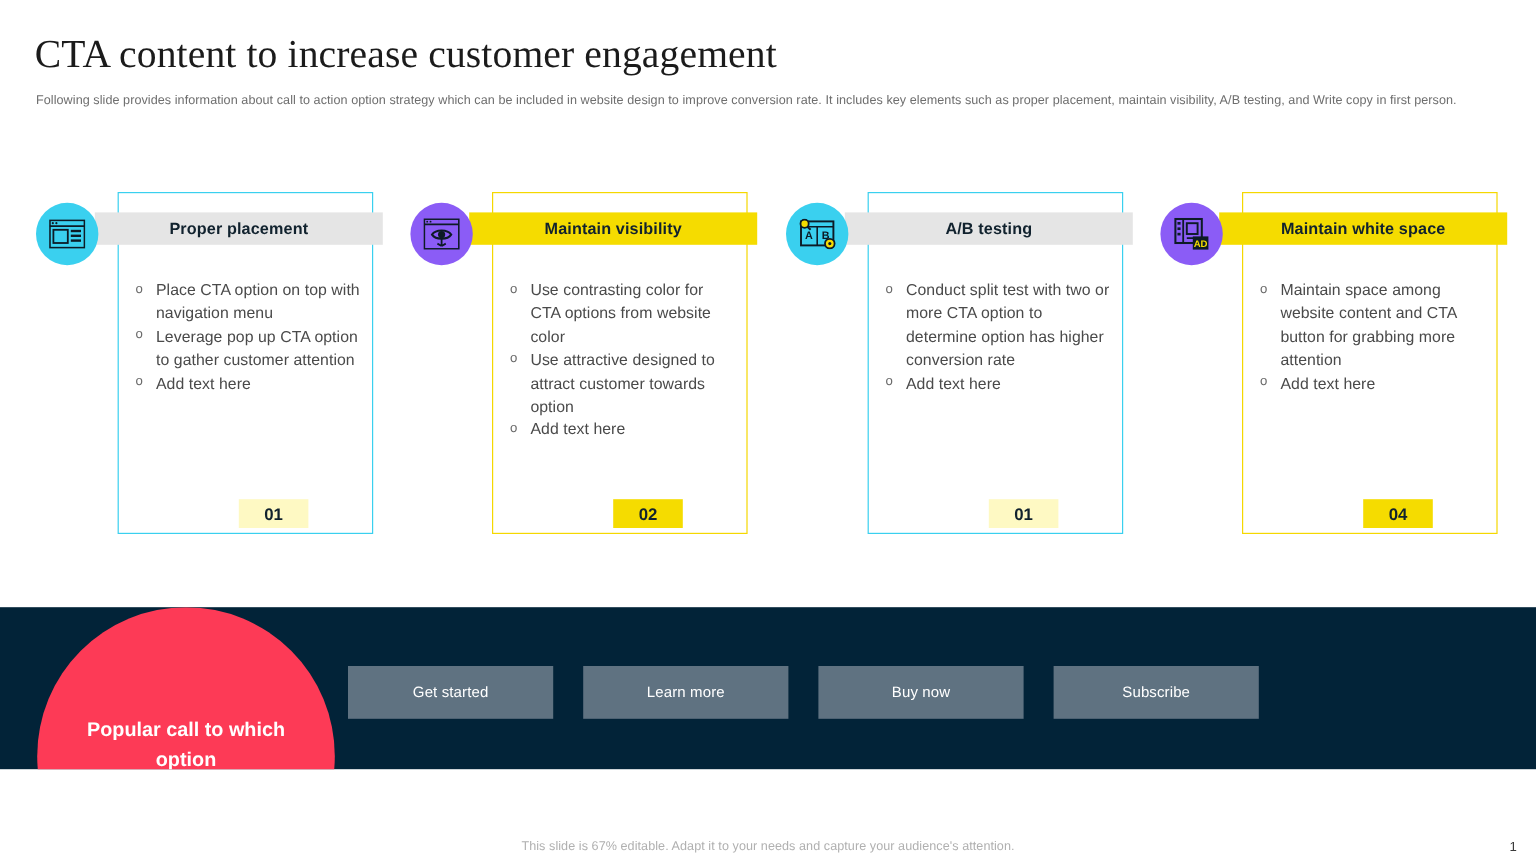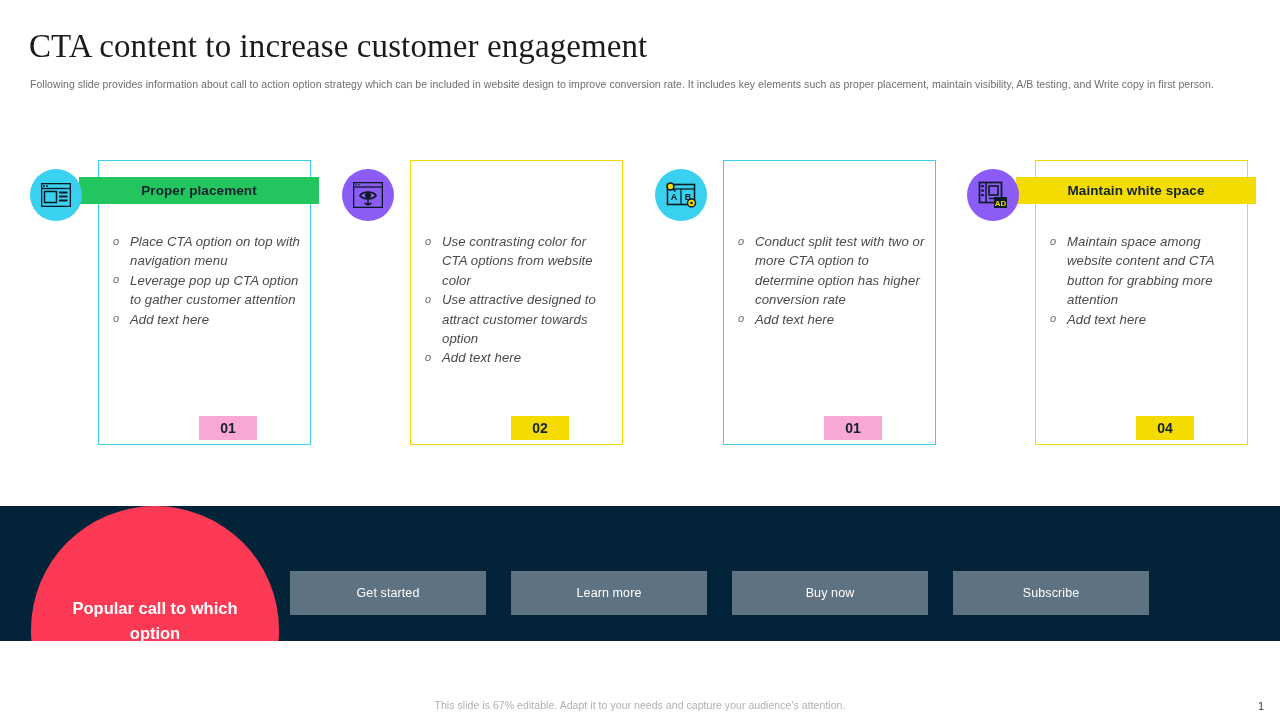--- a/index.html
+++ b/index.html
@@ -31,21 +31,21 @@
   .card-box {
     position: absolute; left: 68px; top: 0;
     width: 213px; height: 285px;
     background: #ffffff; border: 1px solid #3ad0ef;
   }
   .card.yellow .card-box { border-color: #f5d800; }
 
   .card-head {
     position: absolute; left: 49px; top: 17px;
     width: 240px; height: 27px;
-    background: #22c55e;
+    background: #e5e5e5;
     display: flex; align-items: center; justify-content: center;
   }
   .card.yellow .card-head { background: #f5dc00; }
   .card-head-text {
     font-size: 13.5px; font-weight: bold; color: #11222e;
     letter-spacing: 0.1px; white-space: nowrap;
   }
 
   .icon-badge {
     position: absolute; left: 0; top: 9px;
@@ -60,32 +60,31 @@
   .bullets {
     position: absolute; left: 80px; top: 72px;
     width: 190px;
   }
   .bullet {
     position: relative;
     padding-left: 20px;
     font-size: 13.2px; line-height: 19.4px; color: #4a4a4a;
     margin-bottom: 0px;
     letter-spacing: 0.05px;
-    font-style: italic;
   }
   .bullet::before {
     content: "o";
     position: absolute; left: 3px; top: -0.5px;
     font-size: 11px; color: #6a6a6a; line-height: 19.4px;
   }
 
   .num-badge {
     position: absolute; right: -13px; bottom: 5px;
     width: 58px; height: 24px;
-    background: #f9a8d4;
+    background: #fef9c3;
     display: flex; align-items: center; justify-content: center;
     font-size: 14px; font-weight: bold; color: #11222e;
   }
   .card.yellow .num-badge { background: #f5dc00; }
 
   
   .band {
     position: absolute; left: 0; top: 506px;
     width: 1280px; height: 135px;
     background: #022338; overflow: hidden;
@@ -101,27 +100,26 @@
     width: 180px; text-align: center;
     font-size: 16.5px; font-weight: bold; color: #ffffff;
     line-height: 25px;
     margin-top: -18px;
   }
   .cta-buttons {
     position: absolute; left: 290px; top: 49px;
     display: flex; gap: 25px;
   }
   .cta-btn {
-    width: 196px; height: 44px;
+    width: 171px; height: 44px;
     background: #5f7281;
     display: flex; align-items: center; justify-content: center;
     font-size: 12.5px; color: #ffffff; letter-spacing: 0.1px;
     border: none; cursor: pointer;
     font-family: "Liberation Sans", sans-serif;
-    margin-top: 16px;
   }
 
   
   .footer-note {
     position: absolute; left: 0; top: 699px; width: 1280px;
     text-align: center; font-size: 10.5px; color: #b0b0b0;
     letter-spacing: 0.05px;
   }
   .page-num {
     position: absolute; right: 16px; top: 700px;
@@ -158,20 +156,23 @@
       <div class="bullets">
         <div class="bullet">Place CTA option on top with navigation menu</div>
         <div class="bullet">Leverage pop up CTA option to gather customer attention</div>
         <div class="bullet">Add text here</div>
       </div>
       <div class="num-badge">01</div>
     </div>
 
     <div class="card yellow" style="left:342px;">
       <div class="card-box"></div>
+      <div class="card-head">
+        <span class="card-head-text">Maintain visibility</span>
+      </div>
       <div class="icon-badge">
         <svg width="30" height="26" viewBox="0 0 30 26">
           <rect x="0.5" y="0.5" width="29" height="25" fill="none" stroke="#0d1b26" stroke-width="1.6"></rect>
           <line x1="0.5" y1="5" x2="29.5" y2="5" stroke="#0d1b26" stroke-width="1.3"></line>
           <circle cx="3" cy="2.7" r="0.8" fill="#0d1b26"></circle>
           <circle cx="5.8" cy="2.7" r="0.8" fill="#0d1b26"></circle>
           <path d="M7 13.5 C10 9, 20 9, 23 13.5 C20 18, 10 18, 7 13.5 Z" fill="none" stroke="#0d1b26" stroke-width="1.7"></path>
           <circle cx="15" cy="13.5" r="3" fill="#0d1b26"></circle>
           <path d="M15 17 L15 23 M15 23 L11.5 21 M15 23 L18.5 21" stroke="#0d1b26" stroke-width="1.5" fill="none"></path>
         </svg>
@@ -179,20 +180,23 @@
       <div class="bullets">
         <div class="bullet">Use contrasting color for CTA options from website color</div>
         <div class="bullet">Use attractive designed to attract customer towards option</div>
         <div class="bullet">Add text here</div>
       </div>
       <div class="num-badge">02</div>
     </div>
 
     <div class="card" style="left:655px;">
       <div class="card-box"></div>
+      <div class="card-head">
+        <span class="card-head-text">A/B testing</span>
+      </div>
       <div class="icon-badge">
         <svg width="32" height="26" viewBox="0 0 32 26">
           <rect x="2.5" y="2.5" width="27" height="20" fill="none" stroke="#0d1b26" stroke-width="1.6"></rect>
           <line x1="2.5" y1="7" x2="29.5" y2="7" stroke="#0d1b26" stroke-width="1.3"></line>
           <line x1="16" y1="7" x2="16" y2="22.5" stroke="#0d1b26" stroke-width="1.3"></line>
           <text x="9" y="17.5" font-family="Liberation Sans, sans-serif" font-size="9" font-weight="bold" fill="#0d1b26" text-anchor="middle">A</text>
           <text x="23" y="17.5" font-family="Liberation Sans, sans-serif" font-size="9" font-weight="bold" fill="#0d1b26" text-anchor="middle">B</text>
           <circle cx="5.5" cy="4.5" r="3.4" fill="#f5dc00" stroke="#0d1b26" stroke-width="1.5"></circle>
           <line x1="7.8" y1="7" x2="10.5" y2="9.5" stroke="#0d1b26" stroke-width="1.6"></line>
           <circle cx="26.5" cy="21" r="4" fill="#f5dc00" stroke="#0d1b26" stroke-width="1.5"></circle>

